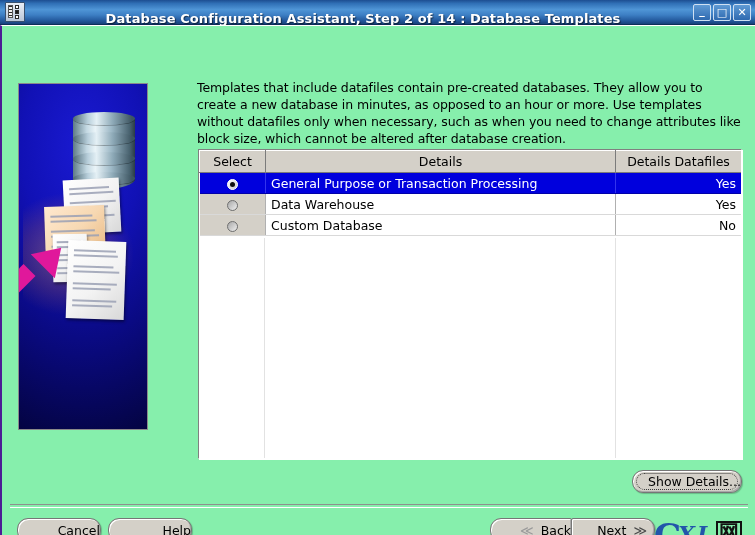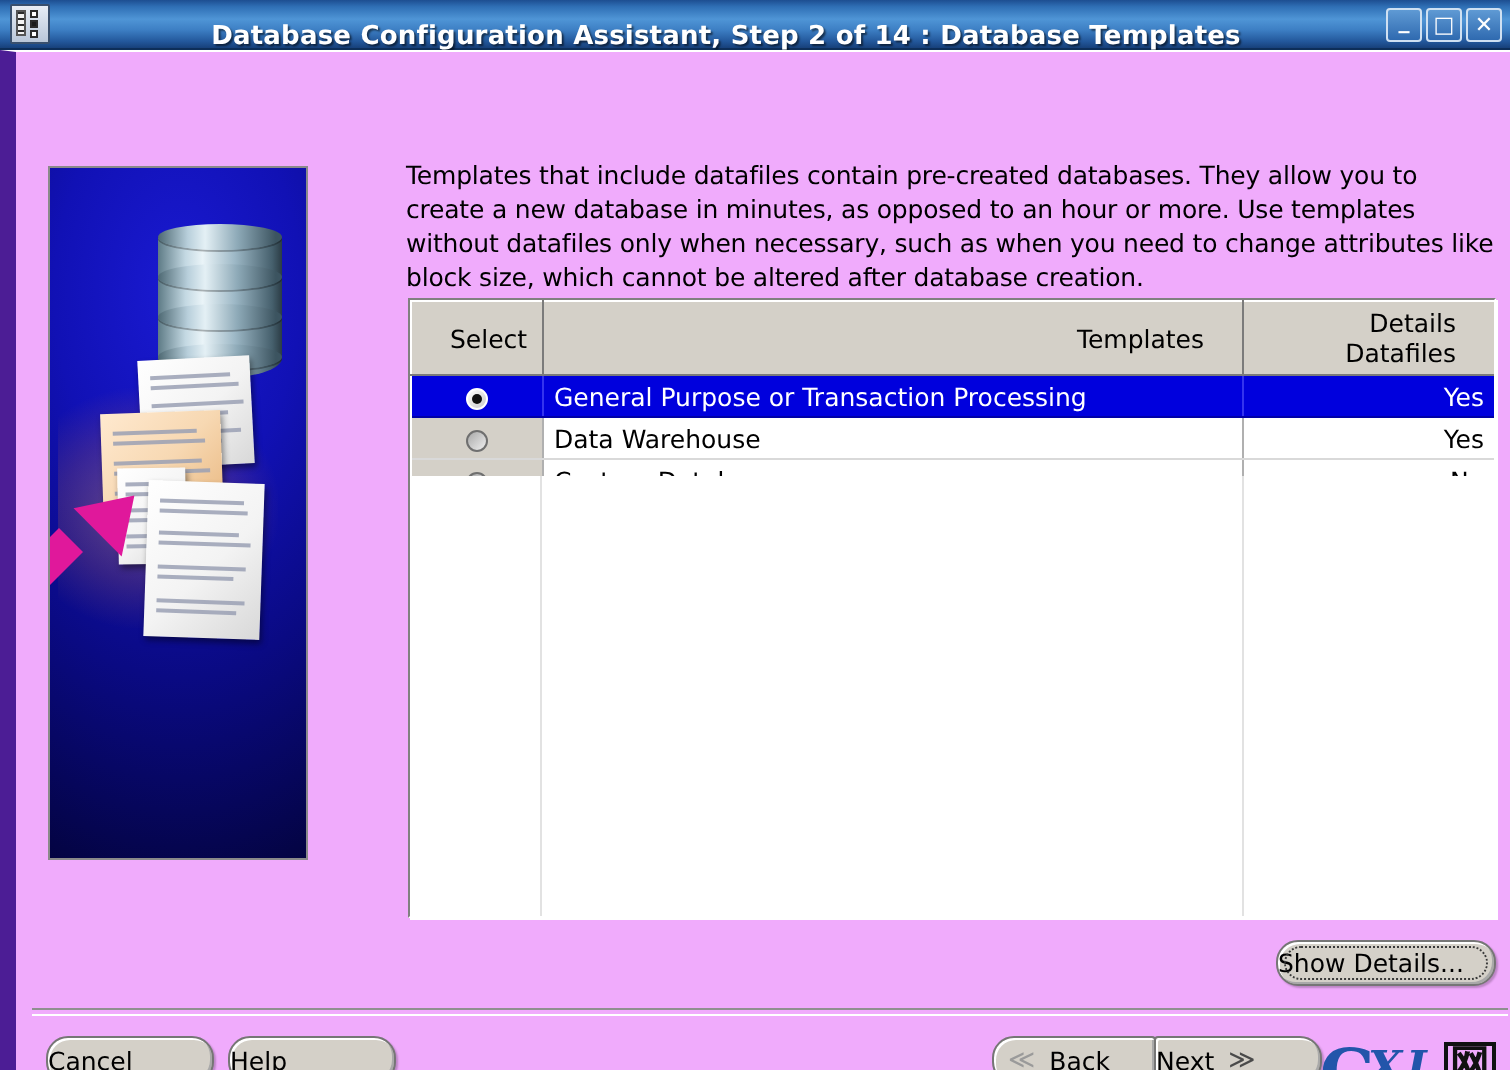--- a/index.html
+++ b/index.html
@@ -101,23 +101,23 @@
     font-family: "DejaVu Sans", sans-serif;
   }
   .win-btn.min span { line-height: 11px; }
 
   
   .client {
     position: absolute;
     left: 0; top: 25px;
     width: 755px;
     height: 510px;
-    background: #f0abfc;
-    box-sizing: border-box;
-    border-left: 8px solid #4c1d95;
+    background: #86efac;
+    box-sizing: border-box;
+    border-left: 2px solid #4c1d95;
     border-top: 1px solid #ffffff;
   }
 
   
   .side-art {
     position: absolute;
     left: 16px; top: 57px;
     width: 128px; height: 345px;
     background:
       radial-gradient(ellipse 150% 90% at 50% 18%, #1a1ad2 0%, #1111b5 32%, #0a0a83 62%, #03033c 100%);
@@ -225,22 +225,22 @@
     table-layout: fixed;
     font-size: 12.5px;
   }
   .tbl th {
     background: #d4d0c8;
     border-top: 1px solid #ffffff;
     border-left: 1px solid #ffffff;
     border-right: 1px solid #7b7b7b;
     border-bottom: 1px solid #7b7b7b;
     font-weight: normal;
-    text-align: right;
-    padding: 3px 19px;
+    text-align: center;
+    padding: 3px 7px;
     height: 17px;
     color: #000000;
     box-sizing: border-box;
   }
   .tbl td {
     border-right: 1px solid #b0b0b0;
     border-bottom: 1px solid #d9d9d9;
     padding: 2px 5px;
     height: 21px;
     color: #000000;
@@ -300,21 +300,21 @@
   .btn {
     position: relative;
     background: #d4d0c8;
     border: 1px solid #767676;
     border-radius: 11px;
     box-shadow: inset 1px 1px 0 #ffffff, inset -1px -1px 0 #a9a9a9, 1px 1px 1px rgba(0,0,0,0.22);
     font-size: 12.5px;
     color: #000000;
     display: inline-flex;
     align-items: center;
-    justify-content: flex-start;
+    justify-content: flex-end;
     box-sizing: border-box;
     cursor: default;
     user-select: none;
   }
   .btn .focus {
     position: absolute;
     left: 3px; right: 3px; top: 2px; bottom: 2px;
     border: 1px dotted #3a3a3a;
     border-radius: 9px;
     pointer-events: none;
@@ -458,21 +458,21 @@
       </div>
     </div>
 
     <div class="instructions">Templates that include datafiles contain pre-created databases. They allow you to create a new database in minutes, as opposed to an hour or more. Use templates without datafiles only when necessary, such as when you need to change attributes like block size, which cannot be altered after database creation.</div>
 
     <div class="table-wrap">
       <table class="tbl">
         <thead>
           <tr>
             <th class="col-select">Select</th>
-            <th class="col-tpl">Templates</th>
+            <th class="col-tpl">Details</th>
             <th class="col-inc">Details Datafiles</th>
           </tr>
         </thead>
         <tbody>
           <tr class="selected">
             <td class="cell-select">
               <span class="radio on"></span>
             </td>
             <td>General Purpose or Transaction Processing</td>
             <td class="cell-center">Yes</td>

